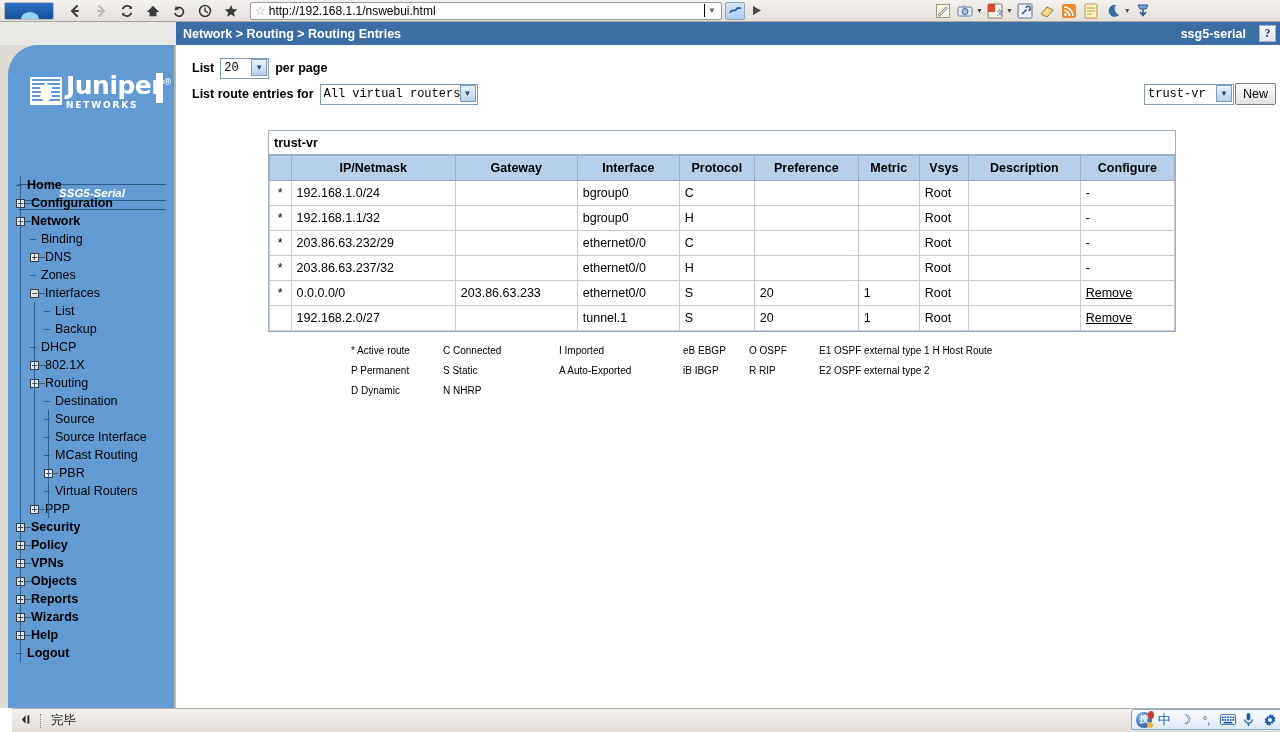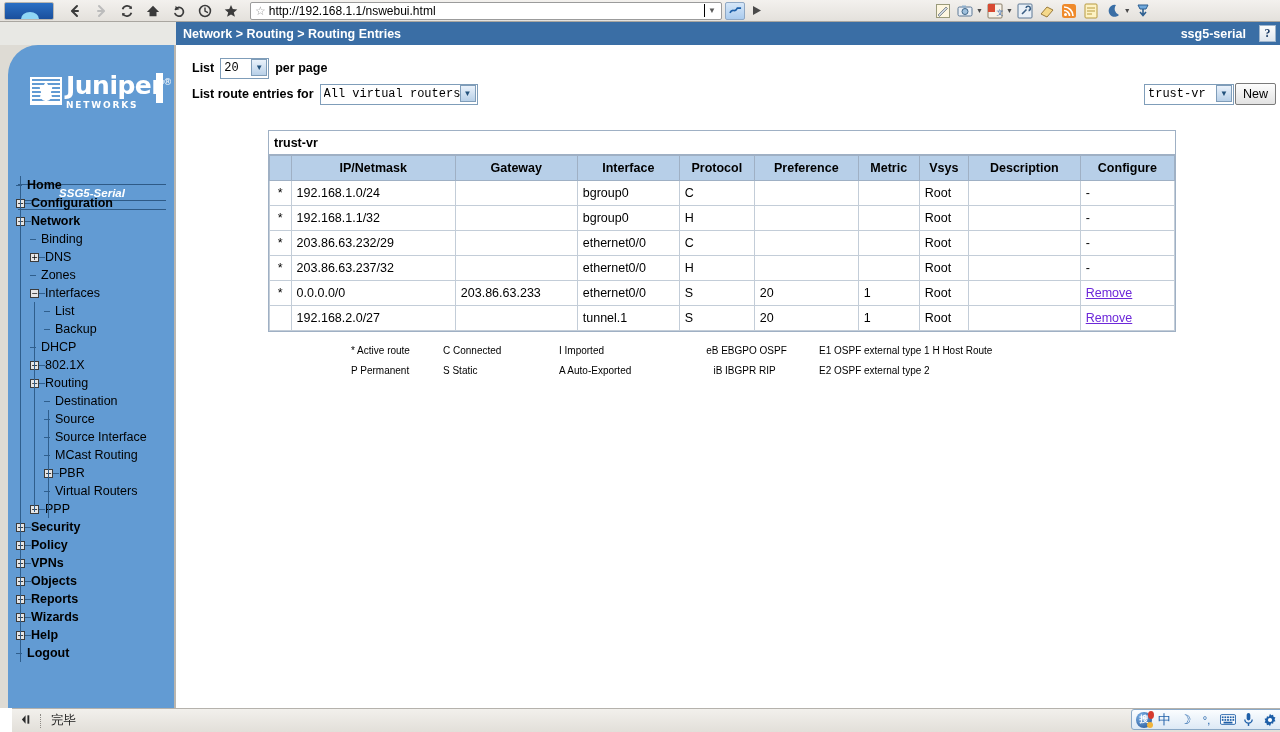--- a/index.html
+++ b/index.html
@@ -214,28 +214,28 @@
   table#routes th {
     background: #b7cfe8; border: 1px solid #9fb0c4;
     font-size: 12.5px; font-weight: bold; color: #000;
     height: 25px; padding: 0 4px; text-align: center; white-space: nowrap;
   }
   table#routes td {
     border: 1px solid #c3cdd8; height: 25px; padding: 0 5px;
     font-size: 12.5px; color: #000; white-space: nowrap;
   }
   td.c-flag { width: 22px; text-align: center; }
-  a.remove { color: #6d28d9; text-decoration: underline; cursor: pointer; }
+  a.remove { color: #000000; text-decoration: underline; cursor: pointer; }
 
   
   #legend { position: absolute; left: 175px; top: 295px; font-size: 10px; color: #000; }
   #legend .lrow { display: flex; height: 20px; align-items: center; }
   #legend .lc { flex: 0 0 auto; }
   .lc1 { width: 92px; } .lc2 { width: 116px; } .lc3 { width: 124px; }
-  .lc4 { width: 66px; text-align: right; } .lc5 { width: 70px; } .lc6 { width: auto; }
+  .lc4 { width: 66px; } .lc5 { width: 70px; } .lc6 { width: auto; }
 
   
   #statusbar {
     position: absolute; left: 12px; bottom: 0; width: 1280px; height: 24px;
     background: linear-gradient(#f2f0ec, #e2dfd9);
     border-top: 1px solid #b5b2ac;
     display: flex; align-items: center;
   }
   #sb-toggle { width: 28px; text-align: center; font-size: 12px; color: #333; }
   #sb-sep { width: 1px; height: 14px; border-left: 1px dotted #8d8a85; }
@@ -730,20 +730,28 @@
         <span class="lc lc5">O OSPF</span>
         <span class="lc lc6">E1 OSPF external type 1 H Host Route</span>
       </div>
       <div class="lrow">
         <span class="lc lc1">P Permanent</span>
         <span class="lc lc2">S Static</span>
         <span class="lc lc3">A Auto-Exported</span>
         <span class="lc lc4">iB  IBGP</span>
         <span class="lc lc5">R RIP</span>
         <span class="lc lc6">E2 OSPF external type 2</span>
+      </div>
+      <div class="lrow">
+        <span class="lc lc1">D Dynamic</span>
+        <span class="lc lc2">N NHRP</span>
+        <span class="lc lc3"></span>
+        <span class="lc lc4"></span>
+        <span class="lc lc5"></span>
+        <span class="lc lc6"></span>
       </div>
     </div>
 </div>
 
 <div id="statusbar">
   <div id="sb-toggle">
     <svg width="13" height="11" viewBox="0 0 14 11">
         <path d="M6 1 L2 5.5 L6 10" fill="#2a2a2a"></path>
         <rect x="8" y="1" width="2" height="9" fill="#2a2a2a"></rect>
       </svg>

